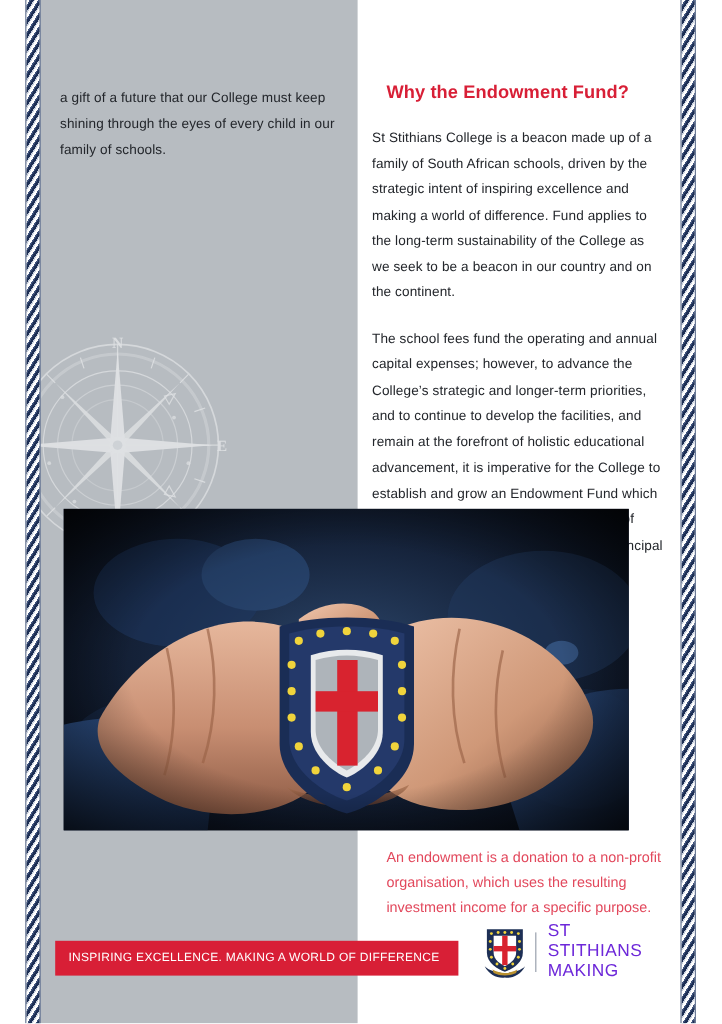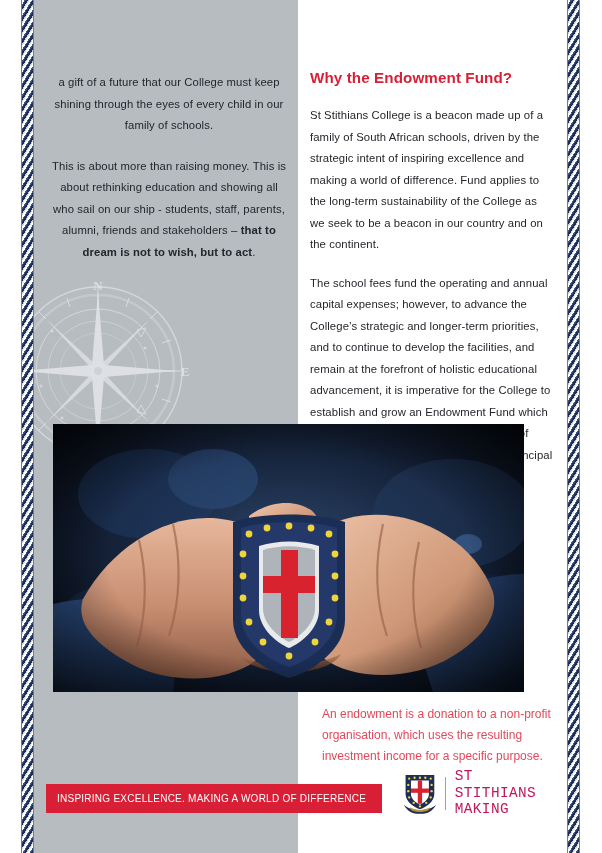--- a/index.html
+++ b/index.html
@@ -63,41 +63,40 @@
   
   .col-left {
     position: absolute;
     left: 50px;
     top: 72px;
     width: 238px;
     color: #23262b;
     font-size: 11.3px;
     line-height: 21.5px;
     letter-spacing: .1px;
-    text-align: center;
   }
   .col-left p { margin: 0 0 19px 0; }
   .col-left b { font-weight: bold; }
 
   .col-right {
     position: absolute;
     left: 310px;
     top: 68px;
     width: 243px;
     color: #23262b;
     font-size: 11.3px;
     line-height: 21.5px;
     letter-spacing: .1px;
   }
   .heading {
     color: #d81f36;
     font-size: 15.2px;
     font-weight: bold;
     line-height: 20px;
-    margin: 0 0 17px 0;
+    margin: 0 0 17px 12px;
     letter-spacing: .1px;
   }
   .col-right p.body { margin: 0 0 17px 0; }
 
   
   .photo {
     position: absolute;
     left: 53px;
     top: 424px;
     width: 471px;
@@ -147,22 +146,22 @@
     display: flex;
     align-items: center;
   }
   .logo-divider {
     width: 1px;
     height: 33px;
     background: #9aa1ad;
     margin: 0 9px 0 7px;
   }
   .logo-text {
-    font-family: Liberation Mono, monospace;
-    color: #be185d;
+    font-family: Liberation Sans, sans-serif;
+    color: #6d28d9;
     font-size: 14.4px;
     line-height: 16.5px;
     letter-spacing: .4px;
   }
 </style>
 </head>
 <body>
 
 <div class="page">
 
@@ -234,21 +233,20 @@
           <circle cx="36" cy="108" r="1.6"></circle>
       </g>
     </svg>
   </div>
 
   <div class="rope rope-left"></div>
   <div class="rope rope-right"></div>
 
   <div class="col-left">
     <p>a gift of a future that our College must keep shining through the eyes of every child in our family of schools.</p>
-    <p><span>This is about more than raising money.  This is about rethinking education and showing all who sail on our ship - students, staff, parents, alumni, friends and stakeholders – </span><b>that to dream is not to wish, but to act</b><span>.</span></p>
   </div>
 
   <div class="col-right">
     <h1 class="heading">Why the Endowment Fund?</h1>
     <p class="body">St Stithians College is a beacon made up of a family of South African schools, driven by the strategic intent of inspiring excellence and making a world of difference.  Fund  applies to the long-term sustainability of the College as we seek to be a beacon in our country and on the continent.</p>
     <p class="body">The school fees fund the operating and annual capital expenses; however, to advance the College’s strategic and longer-term priorities, and to continue to develop the facilities, and remain at the forefront of holistic educational advancement, it is imperative for the College to establish and grow an Endowment Fund which can generate income for future nurturing of talent and capital expenditure from the principal investment.</p>
   </div>
 
   <div class="photo">
     <svg viewBox="0 0 471 268" width="471" height="268" aria-hidden="true">

